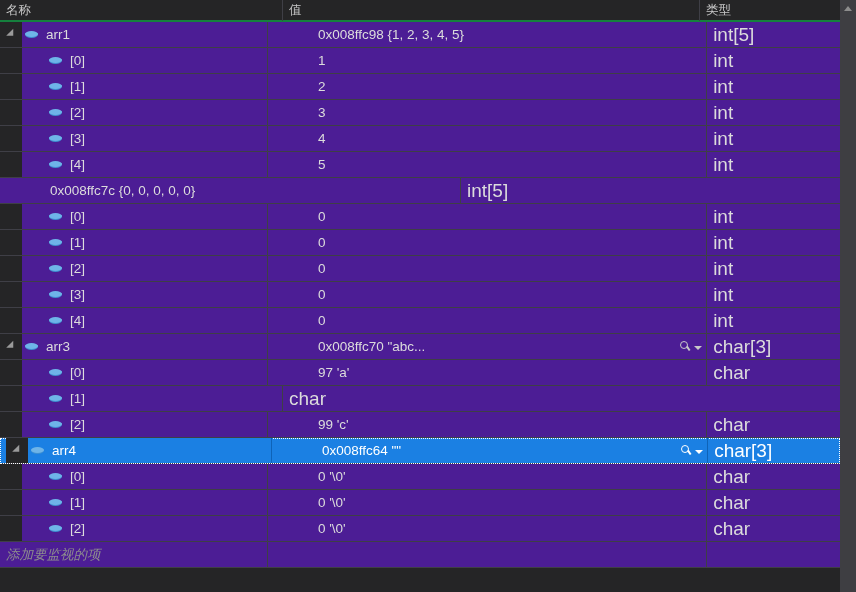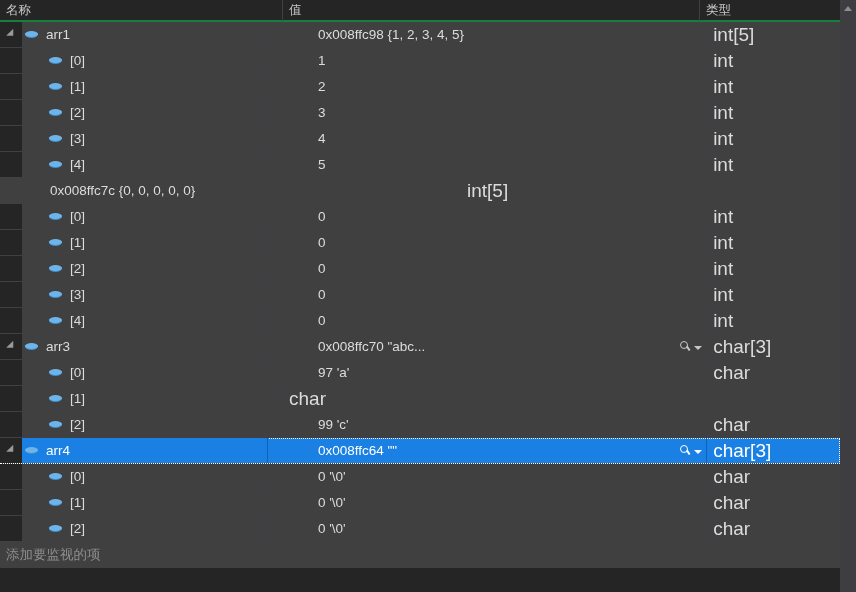--- a/index.html
+++ b/index.html
@@ -47,30 +47,31 @@
     top: 22px; left: 0;
     width: 840px;
     height: 570px;
     overflow: hidden;
   }
   .row {
     position: relative;
     display: flex;
     height: 26px;
     border-bottom: 1px solid #3f3f46;
-    background: #404040;
+    background: #4c1d95;
   }
   .row.selected { background: #1b80e3; }
   .row.selected .cell { border-right-color: #0e63b8; }
   .row.selected .value-text,
   .row.selected .type-text,
   .row.selected .name-text { color: #ffffff; }
   .row.focus-outline {
     outline: 1px dotted #ffffff;
     outline-offset: -1px;
+    padding-left: 6px;
   }
 
   .cell {
     height: 25px;
     line-height: 25px;
     border-right: 1px solid #3f3f46;
     overflow: hidden;
     white-space: nowrap;
     position: relative;
   }
@@ -180,20 +181,21 @@
     border-left: 4px solid transparent;
     border-right: 4px solid transparent;
     border-top: 4px solid #c8c8c8;
     margin-top: 2px;
   }
   .row.selected .mag-caret { border-top-color: #ffffff; }
 
   
   .row.placeholder .name-text {
     color: #8d8d8d;
+    font-style: italic;
     padding-left: 6px;
   }
   .row.placeholder .cell.name { padding-left: 0; }
 
   
   .vscroll {
     position: absolute;
     top: 0; right: 0;
     width: 16px; height: 592px;
     background: #3e3e42;

